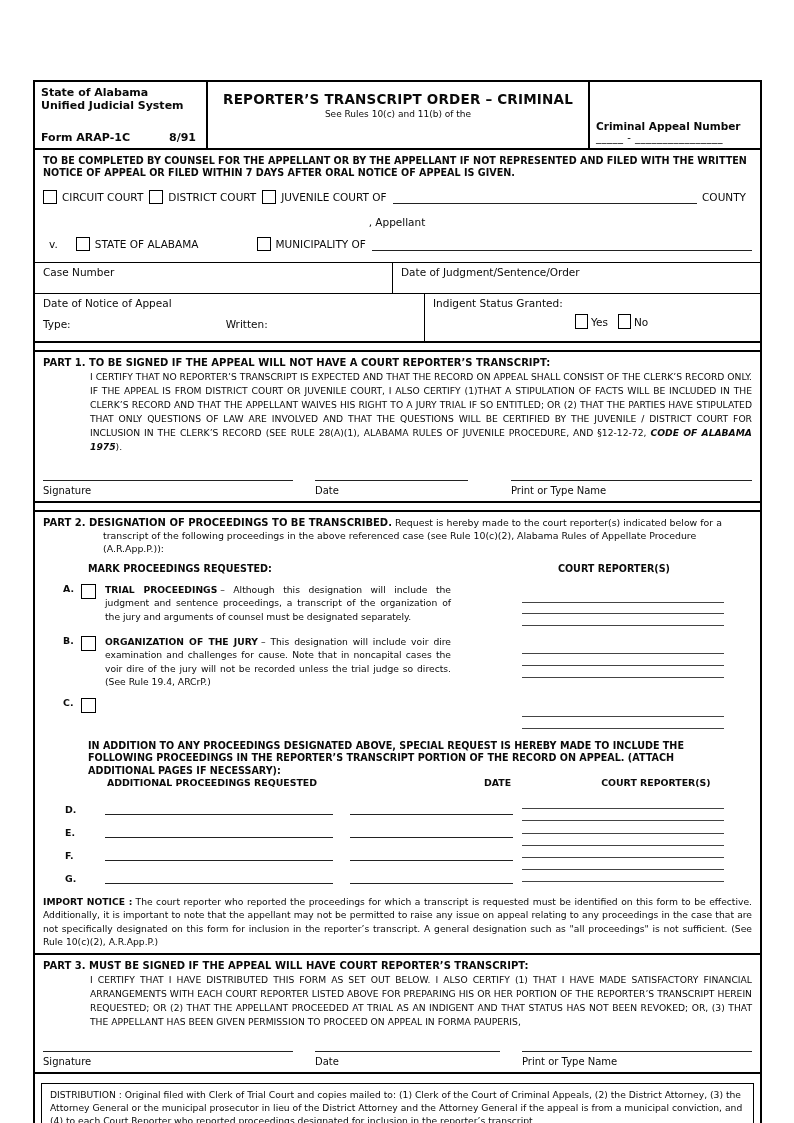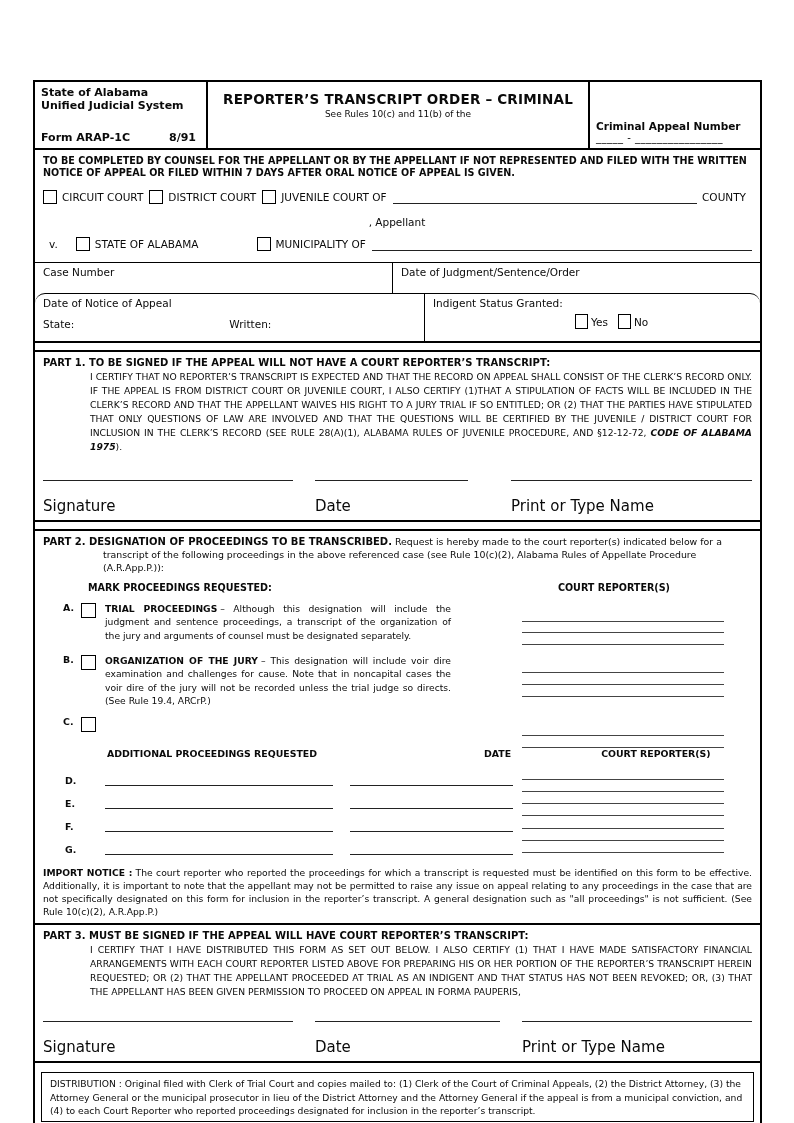--- a/index.html
+++ b/index.html
@@ -33,35 +33,35 @@
   .fl{border-bottom:1.2px solid #222;height:12px;display:inline-block;}
   .grow{flex:1;}
   .court-row{margin-top:8px;height:22px;}
   .appellant-row{height:20px;font-size:10.5px;flex-direction:column;}
   .versus-row{margin-top:5px;height:22px;font-size:10.5px;}
   
   .case-table{margin-top:5px;border-top:1.6px solid #000;font-size:10.5px;}
   .ct-r1{display:flex;height:30px;}
   .ct-r1 .c1{flex:1;padding:3px 8px;}
   .ct-r1 .c2{width:368px;border-left:1.6px solid #000;padding:3px 8px;box-sizing:border-box;}
-  .ct-r2{display:flex;height:47px;border-top:1.6px solid #000;border-radius:10px;}
+  .ct-r2{display:flex;height:47px;border-top:1.6px solid #000;}
   .ct-r2 .c1{flex:1;padding:3px 8px;}
   .ct-r2 .c2{width:336px;border-left:1.6px solid #000;padding:3px 8px;box-sizing:border-box;}
   .oralwritten{display:flex;margin-top:9px;}
   .written{margin-left:155px;}
   .yesno{display:flex;align-items:center;margin-top:5px;padding-left:142px;}
   .yn-l{font-size:10.5px;margin:0 10px 0 3px;}
   
   .sect{padding:4px 8px 5px 8px;}
   .part-head{font-size:10px;font-weight:bold;line-height:13px;}
   .legal{font-size:9.2px;line-height:14px;text-align:justify;margin-left:47px;margin-top:1px;}
   .sigrow{display:flex;margin-top:16px;}
   .sigcol{display:flex;flex-direction:column;}
   .sigcol .fl{height:10px;width:100%;}
-  .siglab{font-size:15px;margin-top:16px;}
+  .siglab{font-size:10px;margin-top:4px;}
   .s1{width:250px;} .sp1{width:22px;} .s2{width:153px;} .sp2{width:43px;} .s3{flex:1;}
   .s2b{width:185px;} .sp2b{width:22px;}
   
   .p2-head{font-size:9.4px;line-height:13px;padding-left:60px;text-indent:-60px;}
   .markrow{display:flex;margin-top:8px;font-size:9.6px;font-weight:bold;}
   .markrow .mk{margin-left:45px;}
   .markrow .cr{margin-left:auto;margin-right:82px;}
   .p2-item{display:flex;margin-top:9px;align-items:flex-start;}
   .p2-letter{width:18px;margin-left:20px;font-size:9.4px;font-weight:bold;flex:none;}
   .p2-item .cb{margin-top:1px;margin-right:9px;width:15px;height:15px;}
@@ -152,21 +152,21 @@
             <span>Case Number</span>
           </div>
           <div class="c2">
             <span>Date of Judgment/Sentence/Order</span>
           </div>
         </div>
         <div class="ct-r2">
           <div class="c1">
             <div>Date of Notice of Appeal</div>
             <div class="oralwritten">
-              <span>State:</span>
+              <span>Type:</span>
               <span class="written">Written:</span>
             </div>
           </div>
           <div class="c2">
             <div>Indigent Status Granted:</div>
             <div class="yesno">
               <span class="cb" style="width:13px;height:15px;"></span>
               <span class="yn-l">Yes</span>
               <span class="cb" style="width:13px;height:15px;"></span>
               <span class="yn-l">No</span>
@@ -244,20 +244,21 @@
 
       <div class="p2-item">
         <span class="p2-letter">C.</span>
         <span class="cb"></span>
         <div class="rep-lines">
           <span class="fl"></span>
           <span class="fl"></span>
         </div>
       </div>
 
+      <div class="addition">IN ADDITION TO ANY PROCEEDINGS DESIGNATED ABOVE, SPECIAL REQUEST IS HEREBY MADE TO INCLUDE THE FOLLOWING PROCEEDINGS IN THE REPORTER’S TRANSCRIPT PORTION OF THE RECORD ON APPEAL. (ATTACH ADDITIONAL PAGES IF NECESSARY):</div>
 
       <div class="addl-head">
         <span class="ah1">ADDITIONAL PROCEEDINGS REQUESTED</span>
         <span class="ah2">DATE</span>
         <span class="ah3">COURT REPORTER(S)</span>
       </div>
 
       <div class="dg-wrap">
         <div class="dg-left">
           <div class="dg-row">

